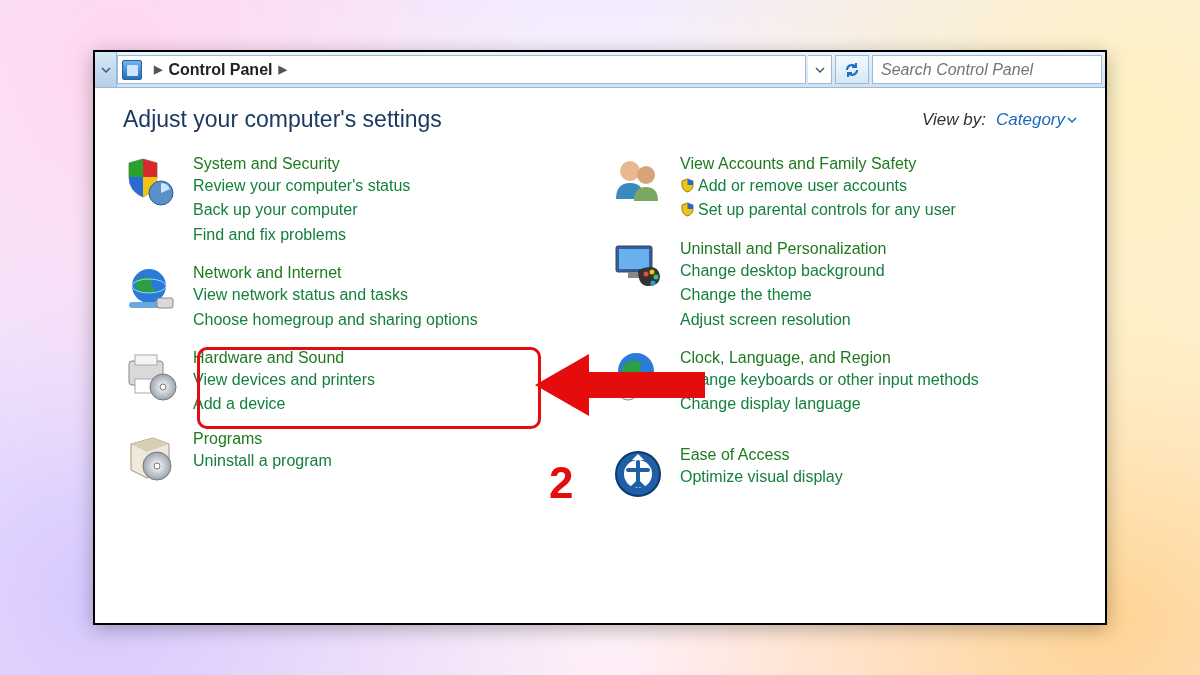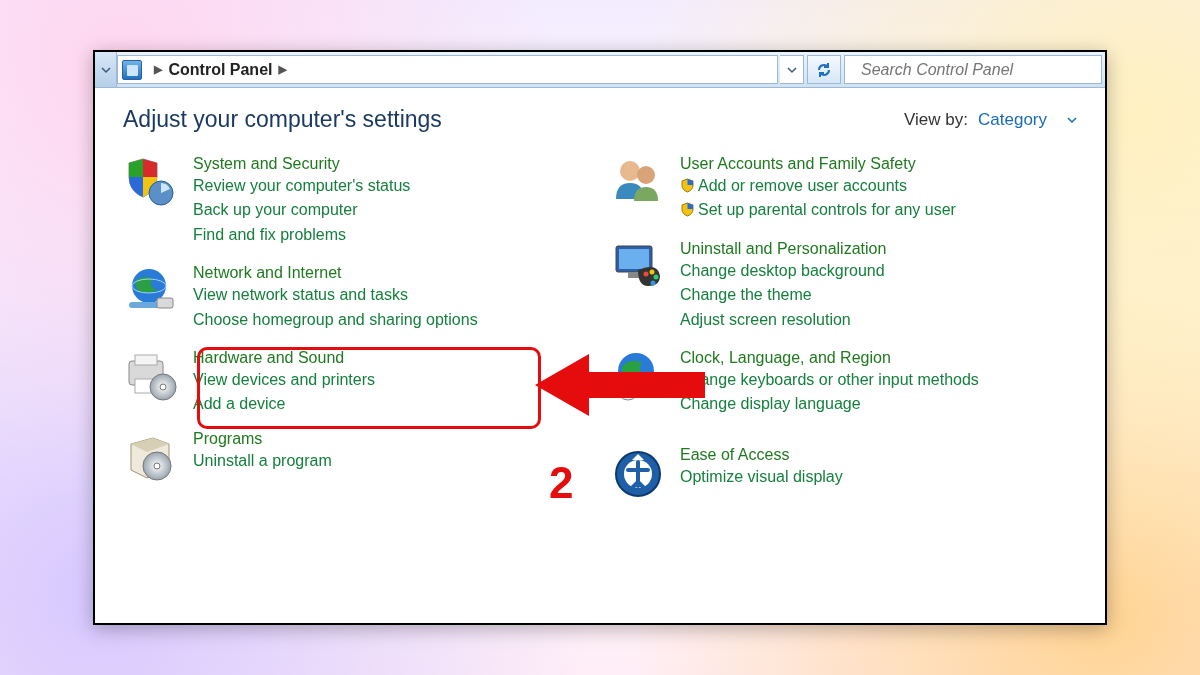--- a/index.html
+++ b/index.html
@@ -64,39 +64,39 @@
   }
   .refreshbtn{
     width:34px; margin:3px 3px 3px 3px;
     border:1px solid #9eb9d5;
     background: linear-gradient(#f3f9ff,#d7e7f7);
     display:flex;align-items:center;justify-content:center;
     cursor:pointer;
   }
   .refreshbtn svg{width:16px;height:16px;}
   .search{
-    width:258px; margin:3px 3px 3px 0;
+    width:230px; margin:3px 3px 3px 0;
     border:1px solid #9eb9d5;
     background:#fff;
     display:flex;align-items:center;
-    padding:0 16px;
+    padding:0 8px;
   }
   .search input{
     border:none;outline:none;width:100%;
     font-size:16px; font-style:italic; color:#7d8590;
     background:transparent;
   }
   .content{
     flex:1; padding:18px 28px 5px 28px;
     position:relative; overflow:hidden;
   }
   .hdr-row{display:flex;justify-content:space-between;align-items:center;margin-bottom:22px;}
   .hdr-title{font-size:23px;color:#1b3a63;}
-  .viewby{font-size:17px;color:#333;display:flex;align-items:center;gap:10px;}
-  .viewby .vlink{color:#1a6ab8;cursor:pointer;display:flex;align-items:center;gap:20px;justify-content:space-between;}
+  .viewby{font-size:17px;color:#333;display:flex;align-items:center;gap:10px;font-style:italic;}
+  .viewby .vlink{color:#1a6ab8;cursor:pointer;display:flex;align-items:center;gap:2px;justify-content:space-between;}
   .grid{
     display:grid;
     grid-template-columns: 1fr 1fr;
     column-gap:20px; row-gap:18px;
   }
   .cat{display:flex;gap:14px;align-items:flex-start;}
   .cat .ic{width:56px;height:56px;flex-shrink:0;display:flex;align-items:center;justify-content:center;}
   .cat .txt{display:flex;flex-direction:column;gap:2px;}
   .ctitle{color:#1f7a1f;font-size:16px;cursor:pointer;}
   .clink{color:#15803d;font-size:16px;cursor:pointer;line-height:1.4;}
@@ -257,21 +257,21 @@
         <div class="cat" style="margin-bottom:18px;">
           <div class="ic">
             <svg viewBox="0 0 56 56">
               <circle cx="20" cy="16" r="10" fill="#e8b98f"></circle>
               <path d="M6 44 Q6 28 20 28 Q34 28 34 44 Z" fill="#3a8abf"></path>
               <circle cx="36" cy="20" r="9" fill="#d8a477"></circle>
               <path d="M24 46 Q24 32 36 32 Q48 32 48 46 Z" fill="#7aa860"></path>
             </svg>
           </div>
           <div class="txt">
-            <a class="ctitle">User Accounts and Family Safety</a>
+            <a class="ctitle">View Accounts and Family Safety</a>
             <a class="clink">
               <span class="shield">
                 <svg viewBox="0 0 15 15">
                     <path d="M7.5 1 L13 3 V7 Q13 12 7.5 14 Q2 12 2 7 V3 Z" fill="#f2c40f" stroke="#9a7c08"></path>
                     <path d="M7.5 1 L13 3 V7 H7.5 Z" fill="#2a6ad8"></path>
                     <path d="M7.5 7 H2 V3 L7.5 1 Z" fill="#d82a2a" opacity="0"></path>
                   </svg>
               </span><span>Add or remove user accounts</span>
             </a>
             <a class="clink">

